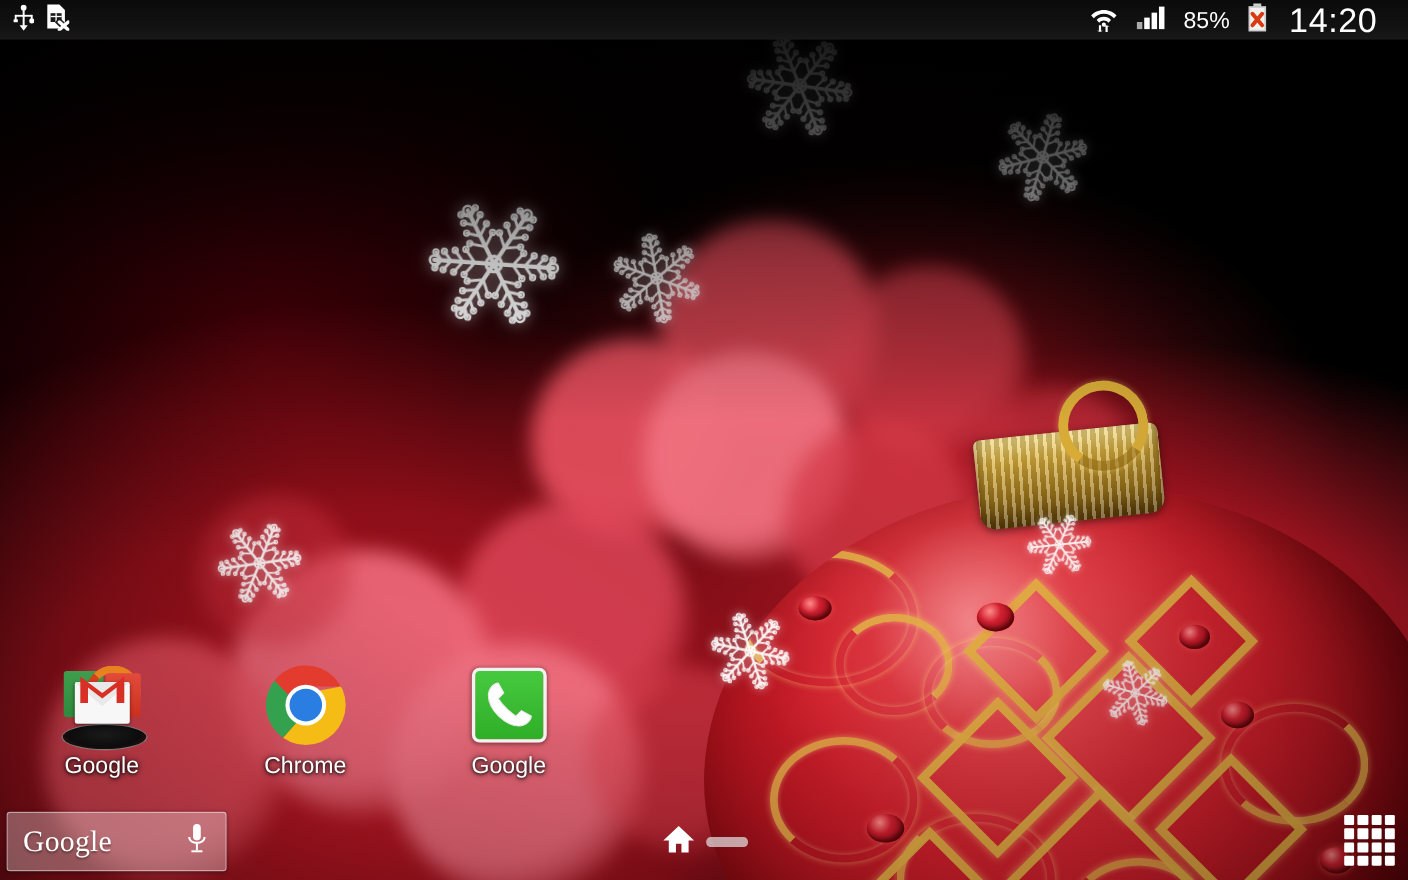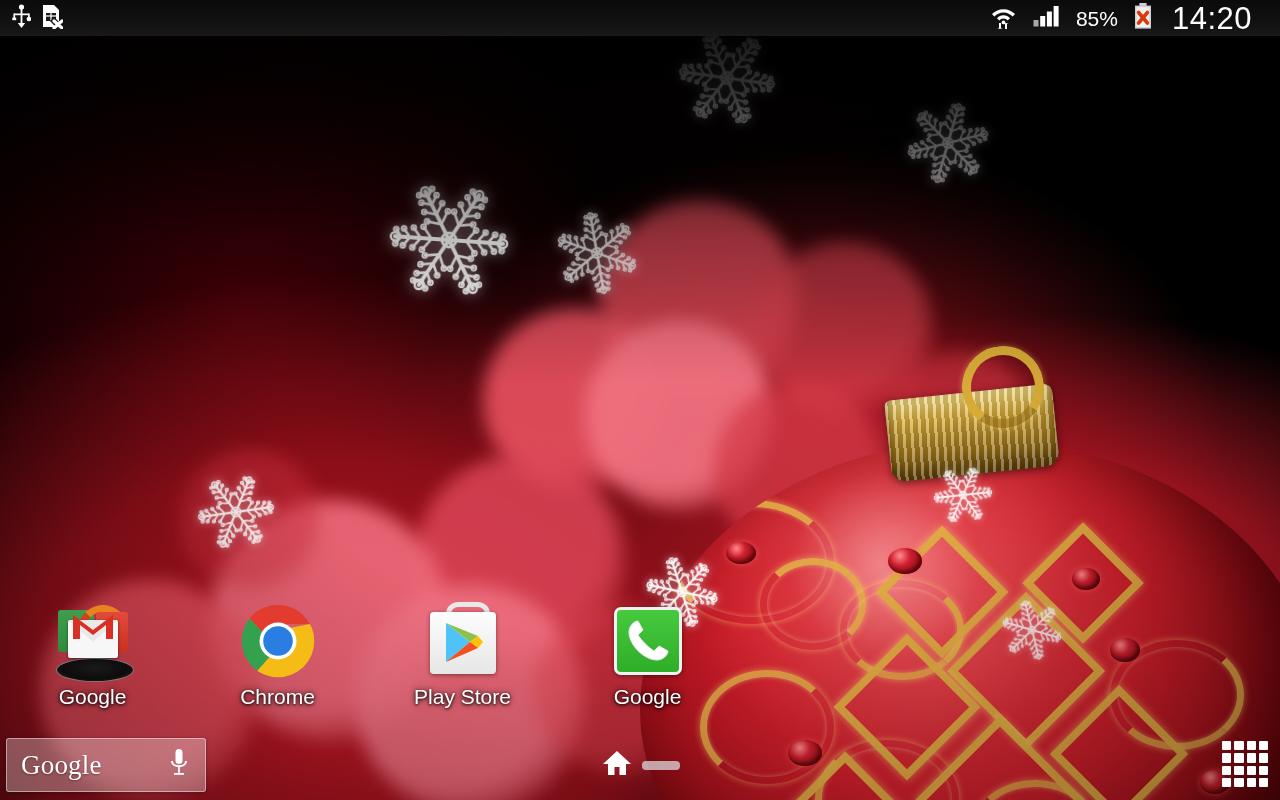--- a/index.html
+++ b/index.html
@@ -1499,34 +1499,20 @@
             <path d="M8 16 L30 39 A23 23 0 0 0 40 70 L18 95 A49 49 0 0 1 8 16 Z" fill="#34a14f"></path>
             <path d="M93 27 A49 49 0 0 1 18 95 L40 70 A23 23 0 0 0 70 50 A23 23 0 0 0 62 33 Z" fill="#f5bc15"></path>
             <circle cx="50" cy="50" r="25" fill="#ffffff"></circle>
             <circle cx="50" cy="50" r="20" fill="#2a7de1"></circle>
           </g>
         </svg>
       </div>
       <div class="app-label">Chrome</div>
     </div>
 
-    <div class="app-cell">
-      <div class="app-icon-box">
-        <div class="play-handle"></div>
-        <div class="play-bag">
-          <svg width="40" height="42" viewBox="0 0 40 42" style="position:absolute;left:14px;top:10px;">
-            <path d="M2 1 L26 20 L2 40 Z" fill="#4fc3f7"></path>
-            <path d="M2 1 L26 20 L34 14 Z" fill="#8bc34a"></path>
-            <path d="M26 20 L34 14 L39 20 L34 26 Z" fill="#ffc107"></path>
-            <path d="M2 40 L26 20 L34 26 Z" fill="#f4511e"></path>
-          </svg>
-        </div>
-      </div>
-      <div class="app-label">Play Store</div>
-    </div>
 
     <div class="app-cell">
       <div class="app-icon-box">
         <div class="phone-sq">
           <svg width="46" height="46" viewBox="0 0 46 46" style="position:absolute;left:8px;top:8px;">
             <path d="M13 3 C9 3 4 8 4 14 C4 27 19 42 32 42 C38 42 43 37 43 33 L34 28 L29 33 C24 30 16 22 13 17 L18 12 Z" fill="#ffffff" stroke="#e8e8e8" stroke-width="1"></path>
           </svg>
         </div>
       </div>
       <div class="app-label">Google</div>

